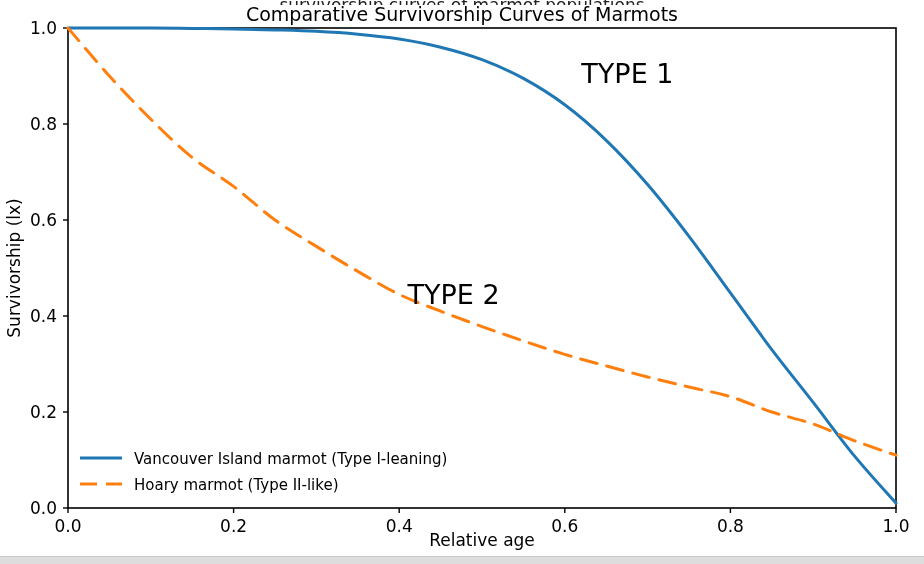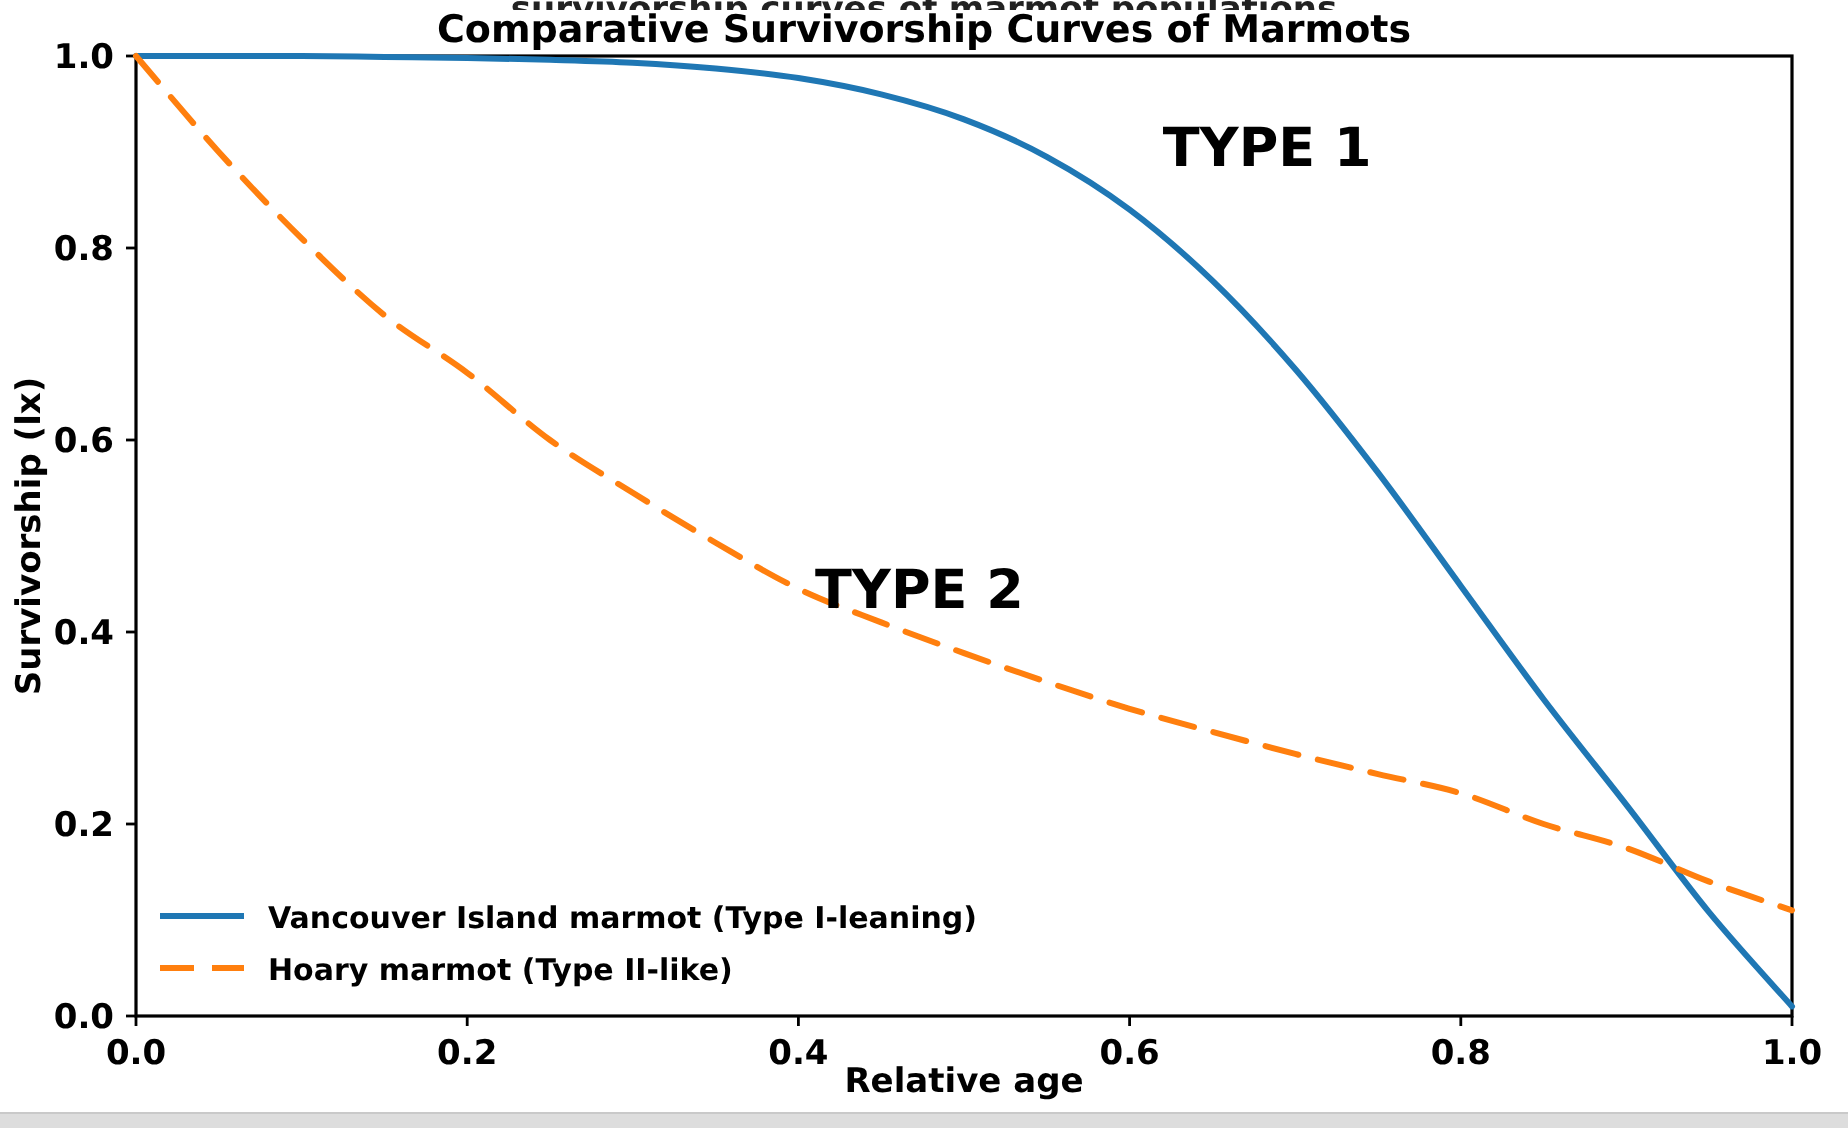--- a/index.html
+++ b/index.html
@@ -14,21 +14,20 @@
     font-family: "DejaVu Sans", sans-serif;
     position: relative;
   }
   #figure {
     position: absolute;
     left: 0;
     top: 0;
     width: 924px;
     height: 556px;
     background: #ffffff;
-    font-weight: bold;
   }
   #chart-svg {
     display: block;
     width: 924px;
     height: 556px;
   }
   .tick-label {
     font-family: "DejaVu Sans", sans-serif;
     font-size: 17px;
     fill: #000000;

